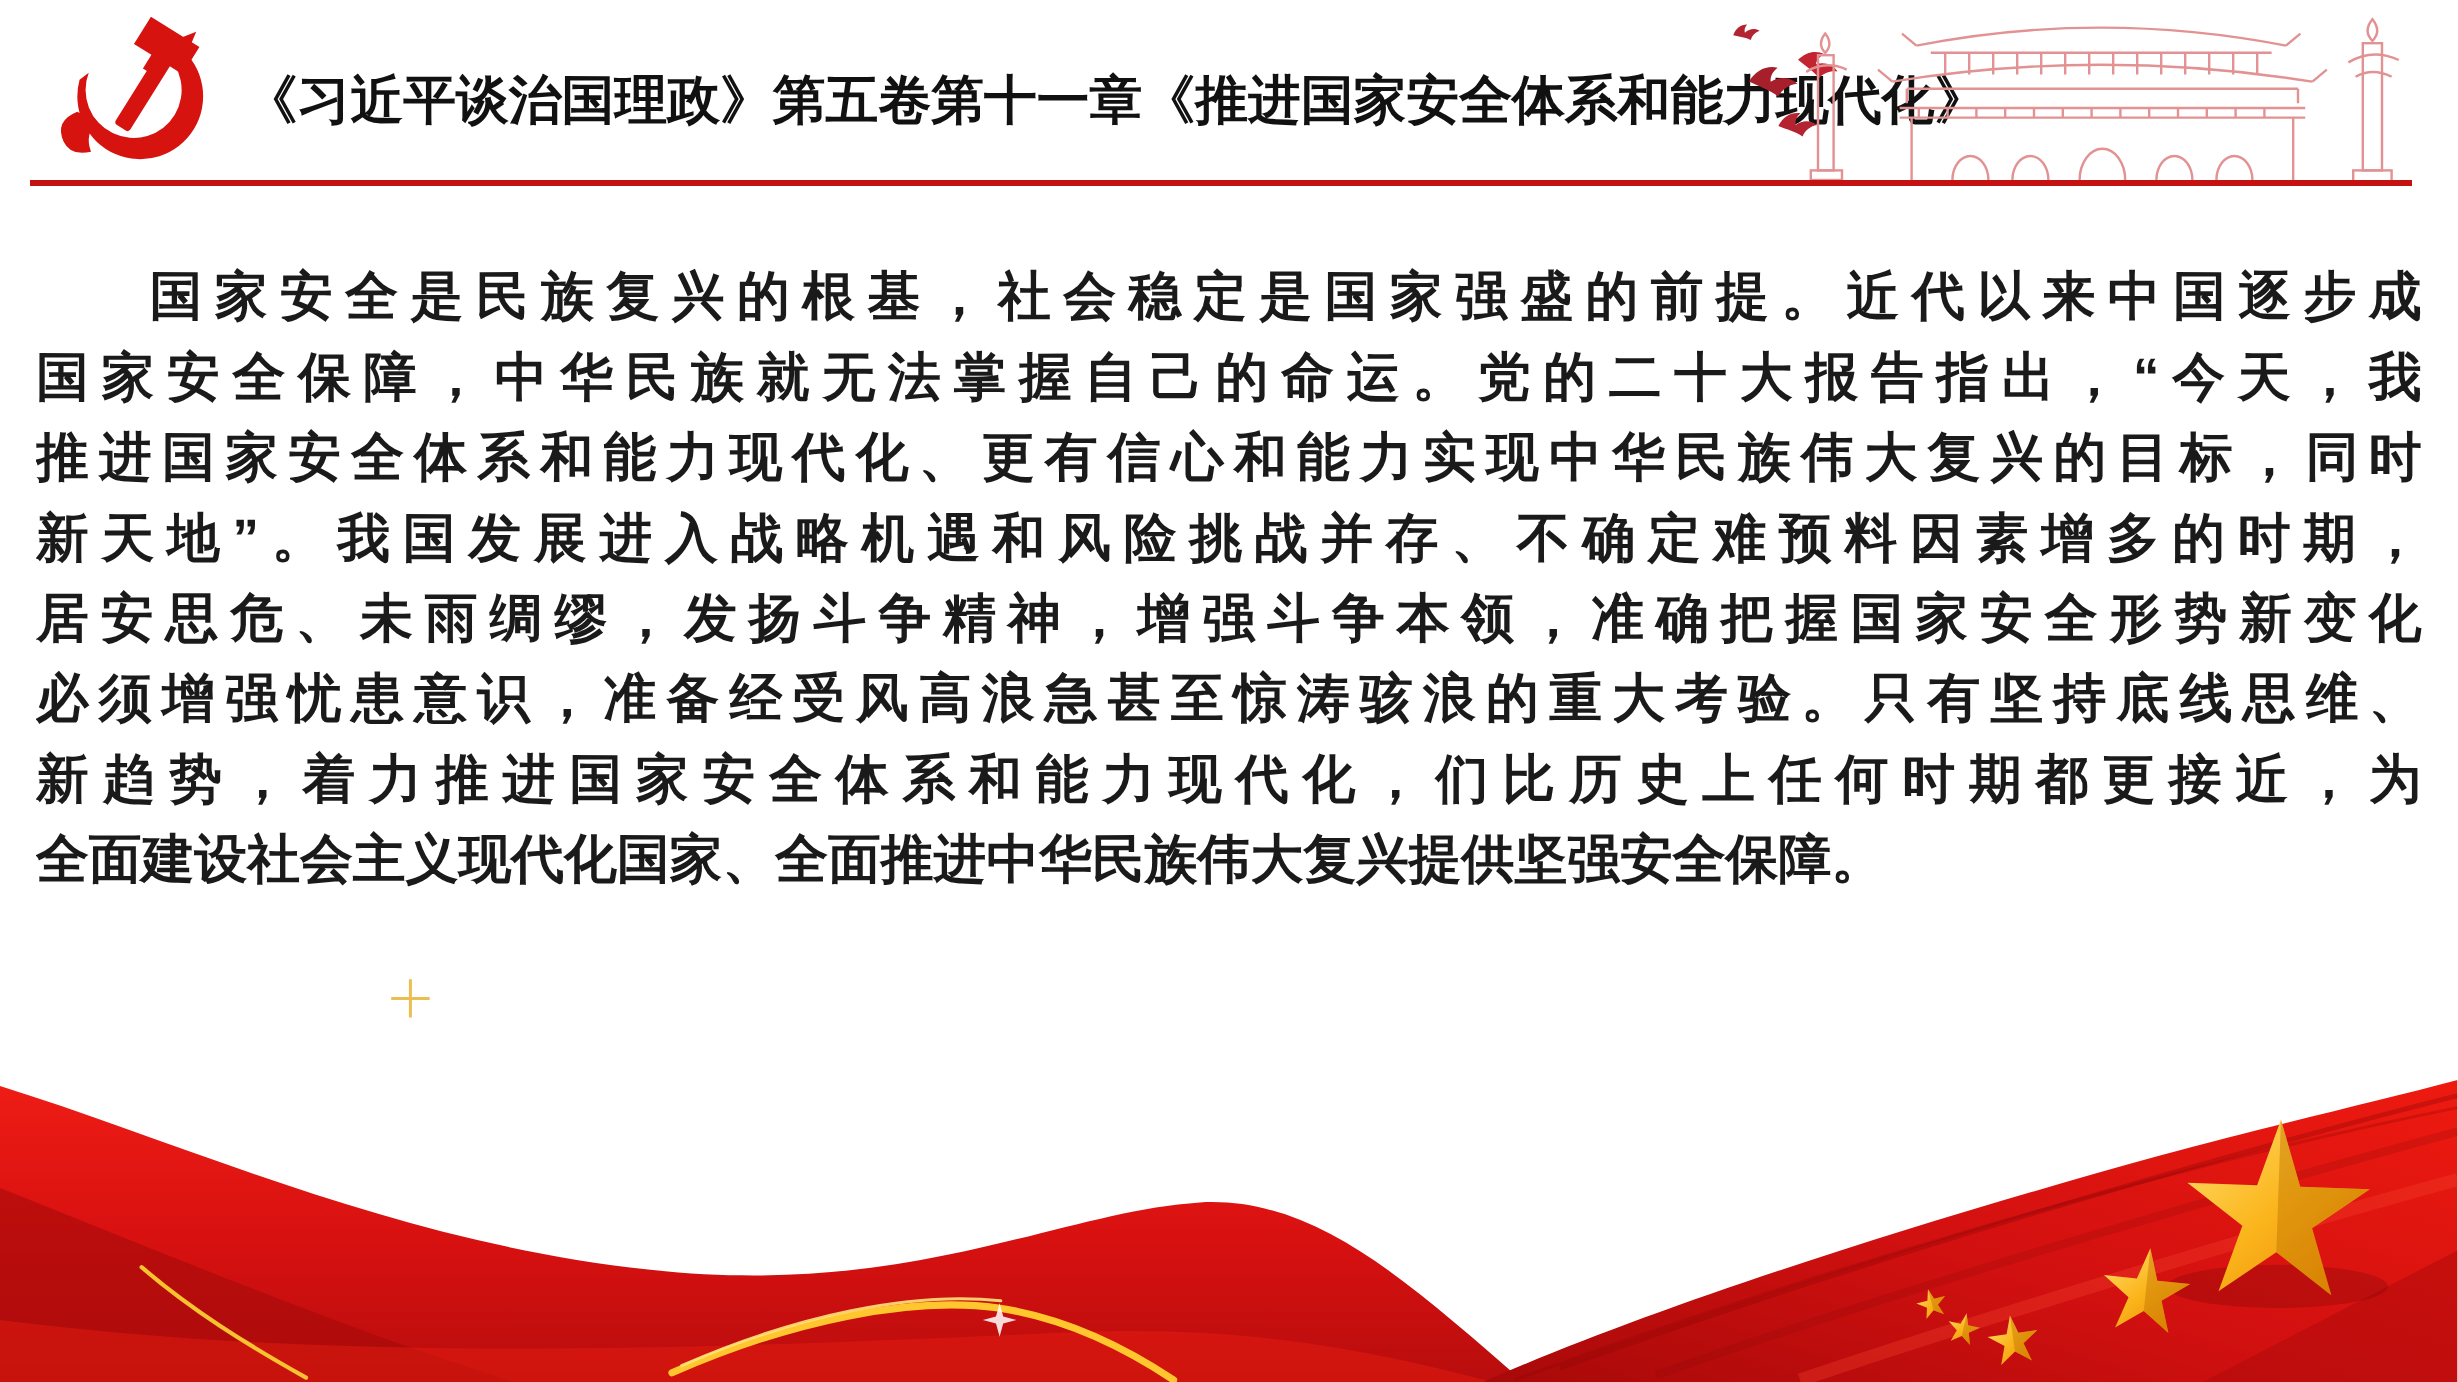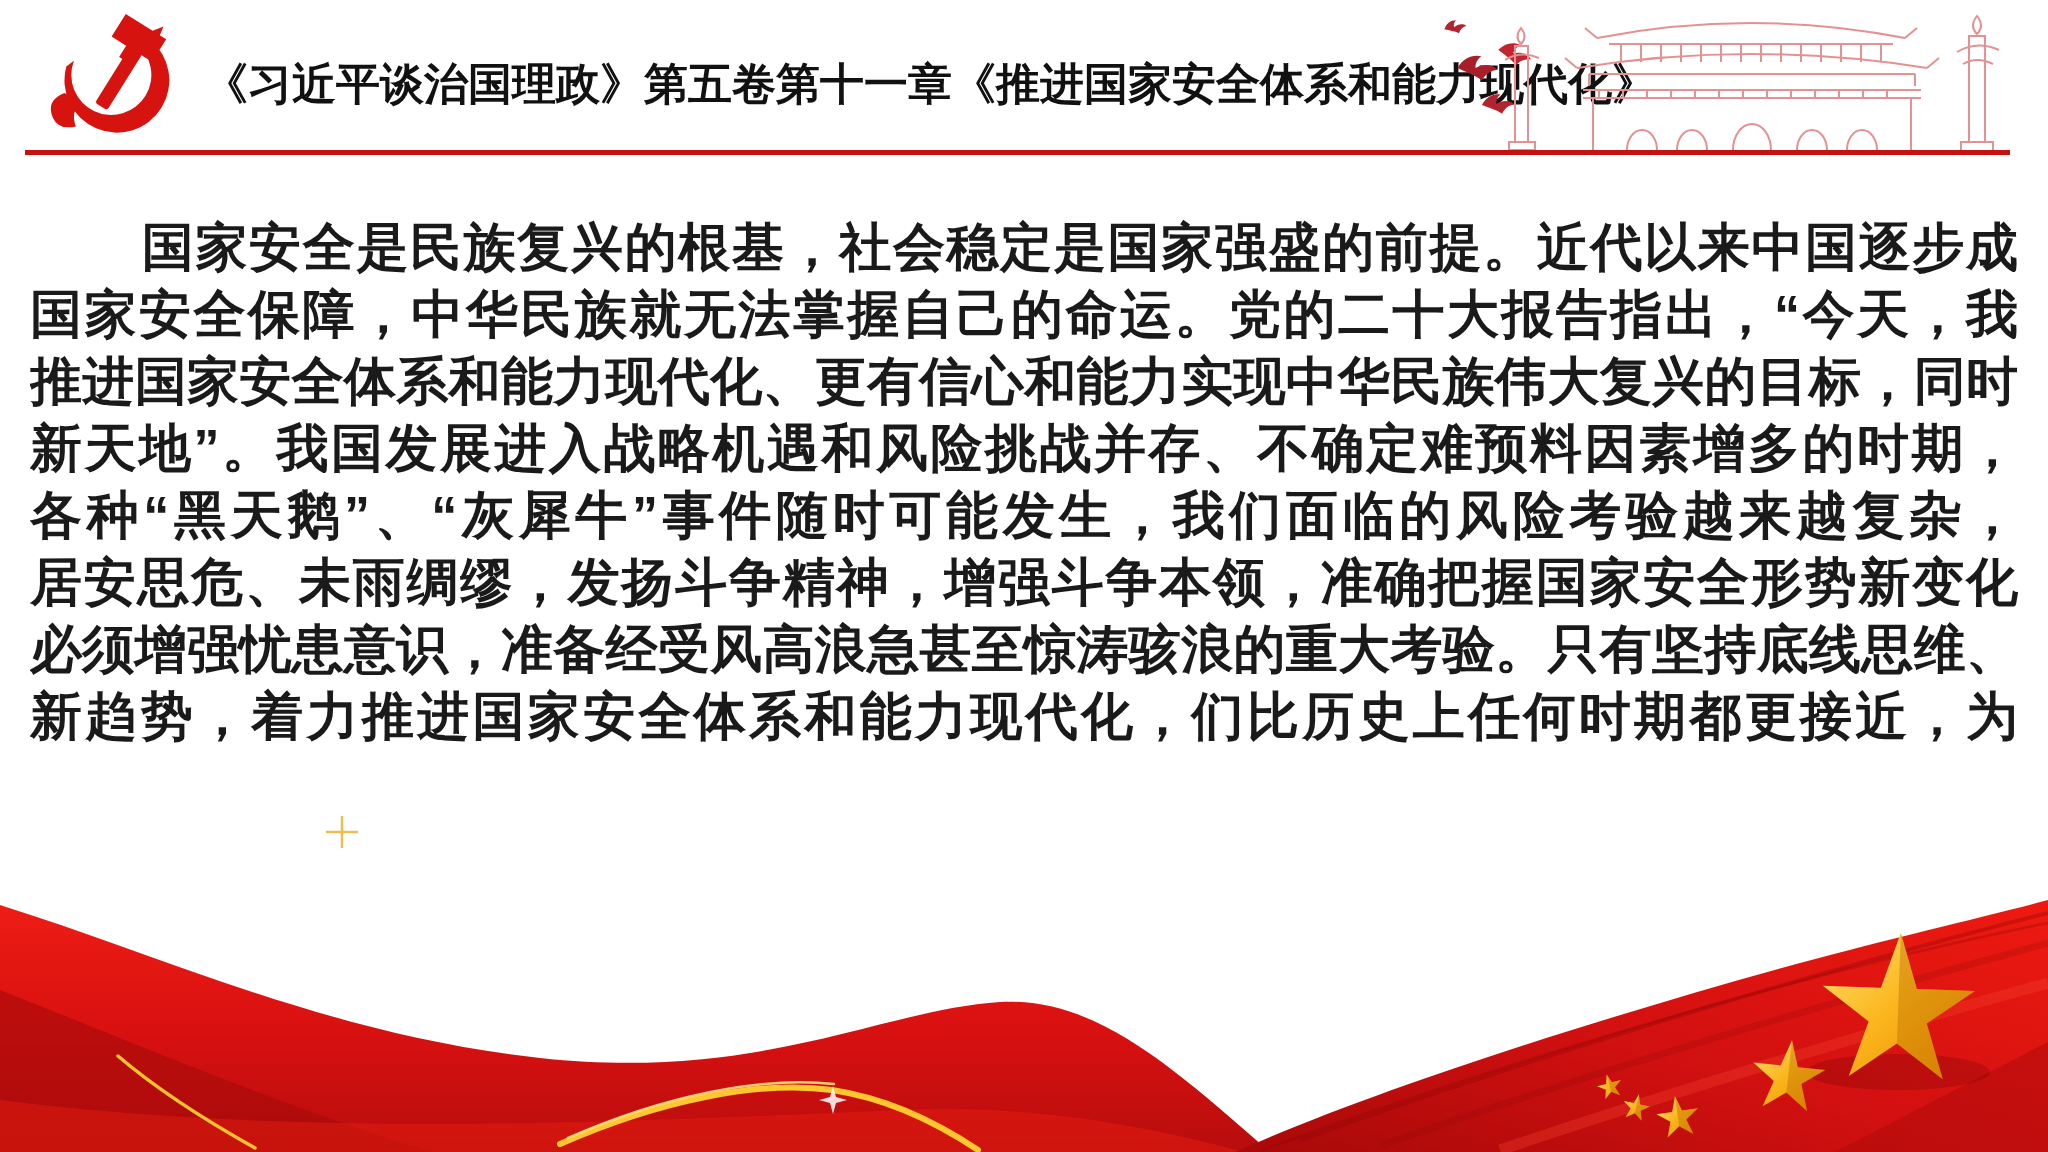--- a/index.html
+++ b/index.html
@@ -14,21 +14,21 @@
   .title{position:absolute;left:204px;top:58px;width:1400px;
          font-size:44px;line-height:52px;font-weight:700;color:#111111;
          letter-spacing:0px;white-space:nowrap;}
   .doves{position:absolute;left:1408px;top:14px;width:150px;height:120px;}
   .gate{position:absolute;left:1505px;top:2px;width:543px;height:150px;}
   .rule{position:absolute;left:25px;top:150px;width:1985px;height:5px;
         background:#c41111;}
 
   
   .bodytext{position:absolute;left:30px;top:214px;width:1988px;z-index:3;}
-  .tline{font-size:52px;line-height:67px;height:67px;color:#1a1a1a;
+  .tline{font-size:44px;line-height:67px;height:67px;color:#1a1a1a;
          font-weight:600;text-align:justify;text-align-last:justify;
          overflow:hidden;white-space:nowrap;}
   .tline.first{text-indent:2.15em;}
   .tline.last{text-align-last:left;}
 
   
   .ribbon{position:absolute;left:0;top:0;width:2048px;height:1152px;
           z-index:1;pointer-events:none;}
 </style>
 </head>
@@ -154,19 +154,19 @@
     </svg>
 
     <div class="rule"></div>
   </header>
 
   <main class="bodytext">
     <div class="tline first">国家安全是民族复兴的根基，社会稳定是国家强盛的前提。近代以来中国逐步成</div>
     <div class="tline">国家安全保障，中华民族就无法掌握自己的命运。党的二十大报告指出，“今天，我</div>
     <div class="tline">推进国家安全体系和能力现代化、更有信心和能力实现中华民族伟大复兴的目标，同时</div>
     <div class="tline">新天地”。我国发展进入战略机遇和风险挑战并存、不确定难预料因素增多的时期，</div>
-    <div class="tline">各种“黑天鹅”、“灰犀牛”事件随时可能发生，我们面临的风险考验越来越复杂，</div>
     <div class="tline">居安思危、未雨绸缪，发扬斗争精神，增强斗争本领，准确把握国家安全形势新变化</div>
     <div class="tline">必须增强忧患意识，准备经受风高浪急甚至惊涛骇浪的重大考验。只有坚持底线思维、</div>
     <div class="tline">新趋势，着力推进国家安全体系和能力现代化，们比历史上任何时期都更接近，为</div>
+    <div class="tline last">全面建设社会主义现代化国家、全面推进中华民族伟大复兴提供坚强安全保障。</div>
   </main>
 
 </div>
 
 </body></html>

